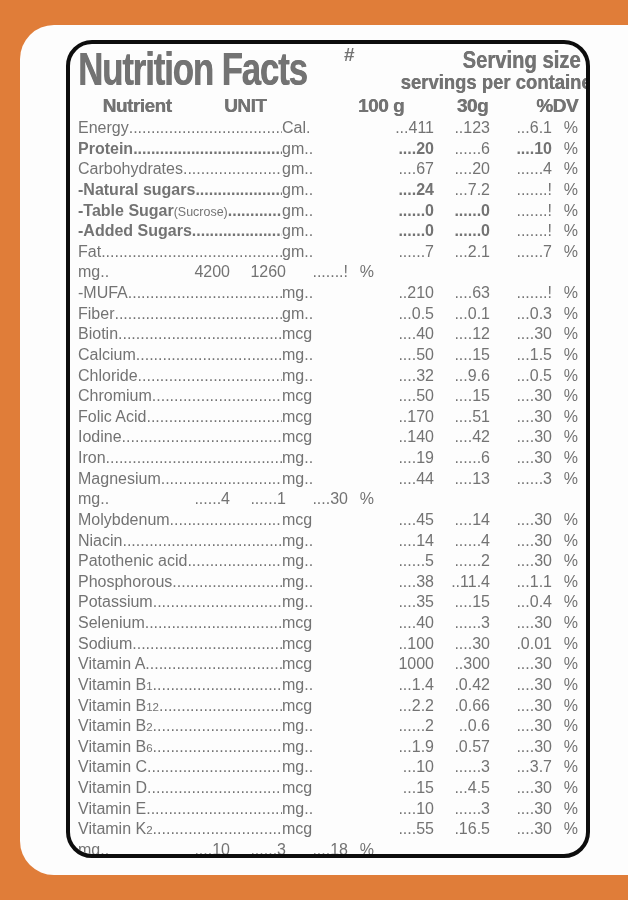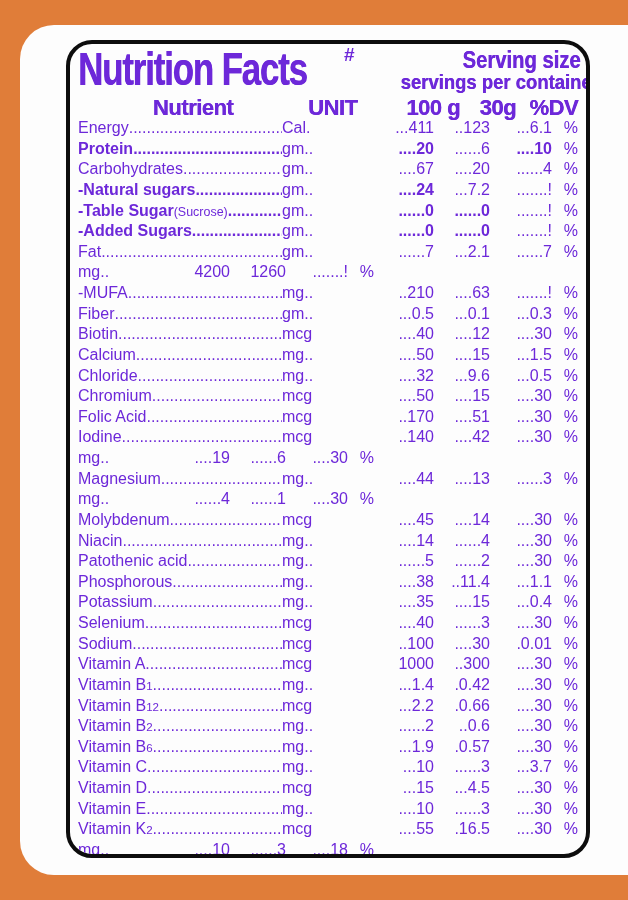--- a/index.html
+++ b/index.html
@@ -1,20 +1,20 @@
 <!DOCTYPE html>
 <html><head>
 <meta charset="utf-8">
 <style>
   html,body{margin:0;padding:0;}
   .page{
     position:relative; width:628px; height:900px;
     background:#E07D39; overflow:hidden;
     font-family:"Liberation Sans","DejaVu Sans",sans-serif;
-    color:#6d28d9;
+    color:#737373;
   }
   .card{
     position:absolute; left:20px; top:25px; right:0; bottom:25px;
     background:#FDFDFD; border-radius:34px 0 0 34px;
   }
   .label-box{
     position:absolute; left:46px; top:15px; width:524px; height:818px;
     box-sizing:border-box; background:#FDFDFD;
     border:4px solid #0d0d0d; border-radius:26px;
     padding:3px 8px 0 8px; overflow:hidden;
@@ -34,22 +34,22 @@
     font-size:23px; line-height:22px; white-space:nowrap;
     transform:scaleX(0.88); transform-origin:100% 50%;
     text-shadow:0.4px 0 0 currentColor;
   }
   .servings-per{
     font-size:21px; line-height:21px; white-space:nowrap;
     transform:scaleX(0.88); transform-origin:100% 50%;
     text-shadow:0.4px 0 0 currentColor;
   }
   
-  .col-header{display:flex; align-items:baseline; font-weight:bold; font-size:22px;
-    height:23px; letter-spacing:-0.5px; text-shadow:0.4px 0 0 currentColor;}
+  .col-header{display:flex; align-items:baseline; font-weight:bold; font-size:19px;
+    height:23px; letter-spacing:-0.5px; text-shadow:0.4px 0 0 currentColor;gap:28px;}
   .ch-name{flex:1; text-align:center;}
   .row{display:flex; align-items:baseline; height:20.64px; font-size:16px; line-height:20.64px;}
   .name-cell{flex:1; display:flex; align-items:baseline; overflow:hidden; white-space:nowrap;}
   .nm{white-space:nowrap;}
   .sub{font-size:0.72em;}
   .sfx{font-size:0.78em; font-weight:normal;}
   .leader{flex:1; overflow:hidden; white-space:nowrap;}
   .leader::after{content:"........................................................................";}
   .unit,.ch-unit{width:57px; text-align:left; white-space:nowrap;}
   .v100,.ch-100{width:63px; text-align:right; white-space:nowrap;margin-left:32px;}
@@ -252,20 +252,24 @@
               <span class="nm">Iodine</span>
               <span class="leader"></span>
             </span>
             <span class="unit">mcg</span>
             <span class="v100">..140</span>
             <span class="v30">....42</span>
             <span class="dv">....30</span>
             <span class="pct">%</span>
           </div>
           <div class="row">
+            <span class="name-cell">
+              <span class="nm">Iron</span>
+              <span class="leader"></span>
+            </span>
             <span class="unit">mg..</span>
             <span class="v100">....19</span>
             <span class="v30">......6</span>
             <span class="dv">....30</span>
             <span class="pct">%</span>
           </div>
           <div class="row">
             <span class="name-cell">
               <span class="nm">Magnesium</span>
               <span class="leader"></span>

